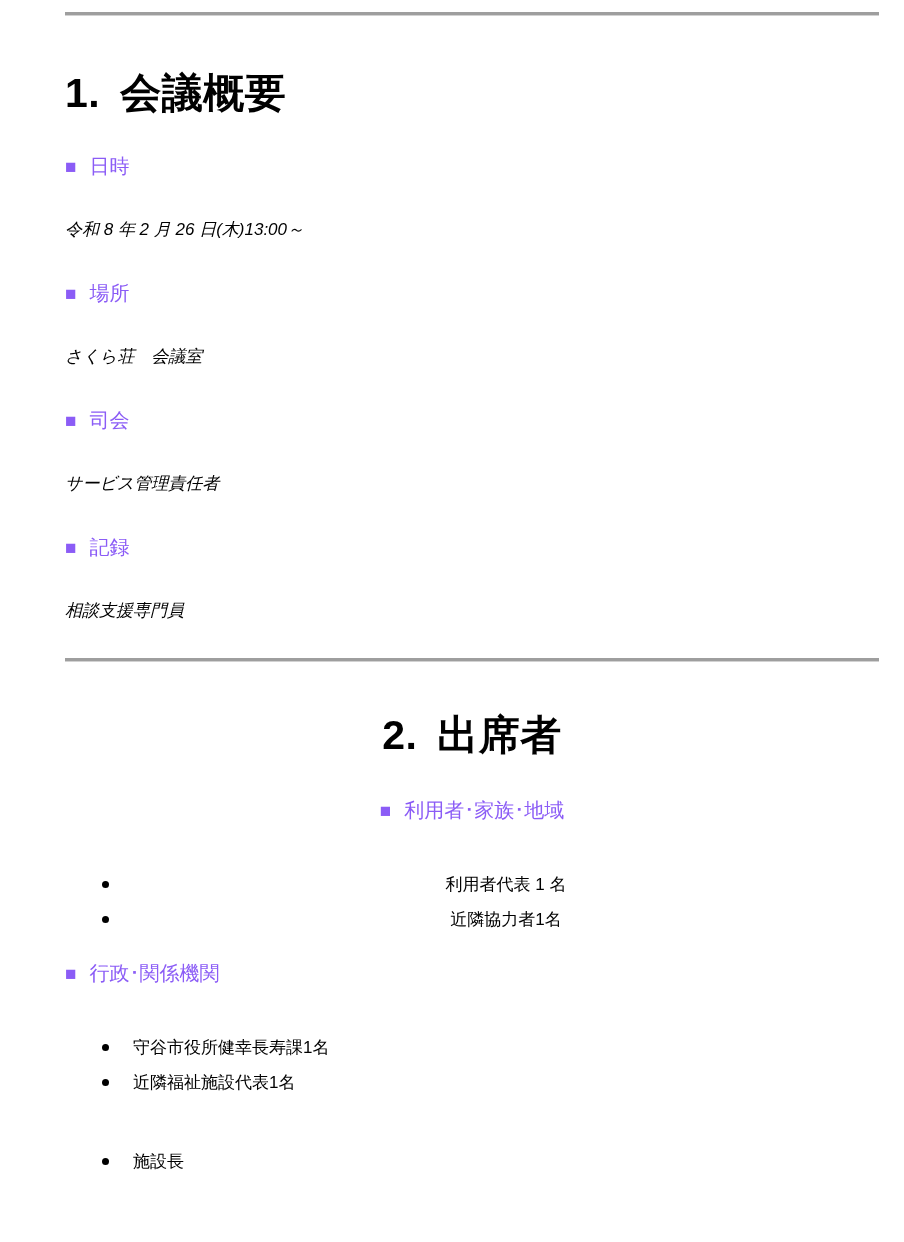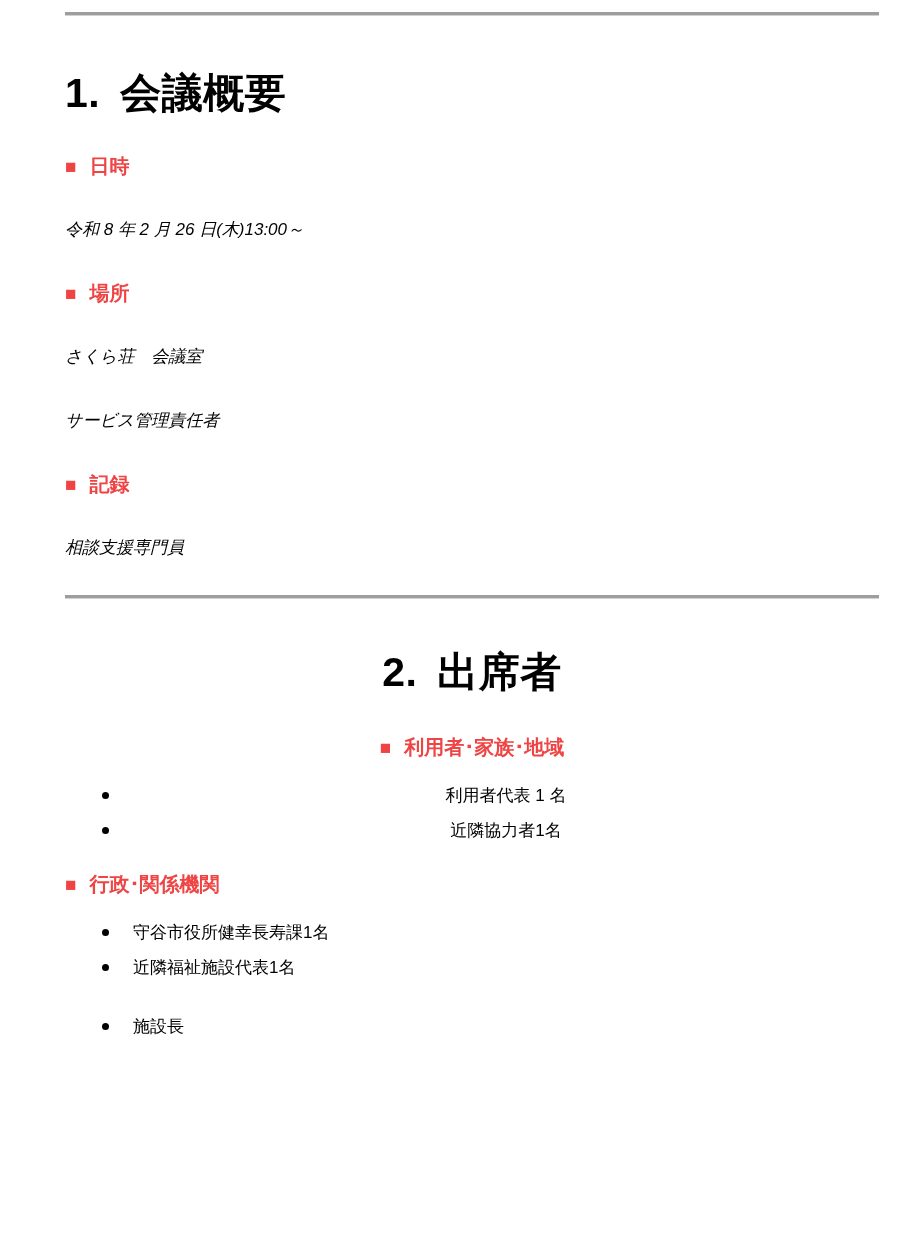--- a/index.html
+++ b/index.html
@@ -31,38 +31,38 @@
     font-weight: bold;
     color: #000;
     letter-spacing: 0.5px;
   }
   h1 .h1-num { display: inline-block; margin-right: 20px; }
   .rule-mid + h1 { margin-top: 50px; text-align: center; }
   h3 {
     margin: 38px 0 0 0;
     font-size: 20px;
     line-height: 25px;
-    font-weight: bold;
-    color: #ef4444;
+    font-weight: normal;
+    color: #8b5cf6;
   }
   h3 .marker { display: inline-block; margin-right: 13px; font-size: 19px; }
   .para {
     margin: 38px 0 0 0;
     font-size: 17px;
     line-height: 26px;
     white-space: pre-wrap;
     font-style: italic;
   }
   .group { margin-top: 24px; }
   .group:first-of-type { margin-top: 0; text-align: center; }
   .group h3 { margin-top: 40px; }
   .group:not(:first-of-type) h3 { margin-top: 20px; }
   ul.bullets {
     list-style: none;
-    margin: 18px 0 0 0;
+    margin: 44px 0 0 0;
     padding: 0;
   }
   ul.bullets li {
     position: relative;
     padding-left: 68px;
     font-size: 17px;
     line-height: 35px;
     white-space: pre-wrap;
   }
   ul.bullets li::before {
@@ -89,20 +89,23 @@
   <h3>
     <span class="marker">■</span><span>日時</span>
   </h3>
   <p class="para">令和 8 年 2 月 26 日(木)13:00～</p>
 
   <h3>
     <span class="marker">■</span><span>場所</span>
   </h3>
   <p class="para">さくら荘　会議室</p>
 
+  <h3>
+    <span class="marker">■</span><span>司会</span>
+  </h3>
   <p class="para">サービス管理責任者</p>
 
   <h3>
     <span class="marker">■</span><span>記録</span>
   </h3>
   <p class="para">相談支援専門員</p>
 
   <hr class="rule rule-mid">
 
   <h1>

